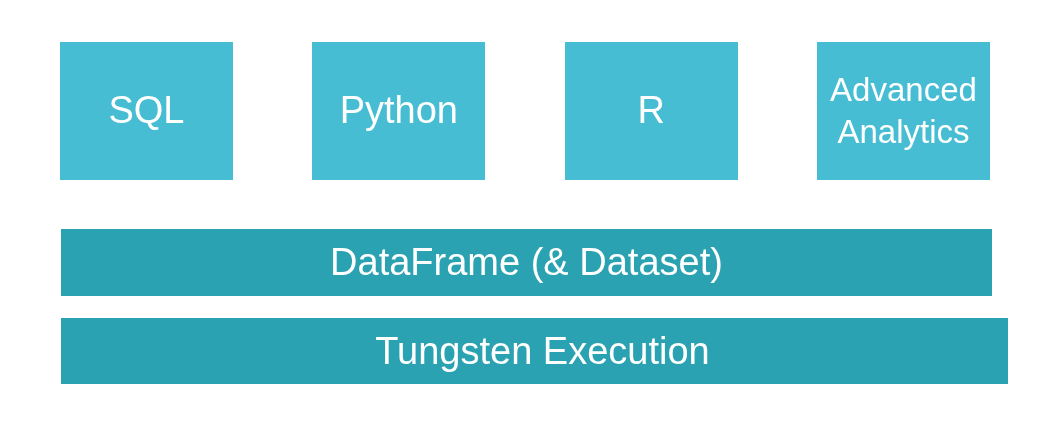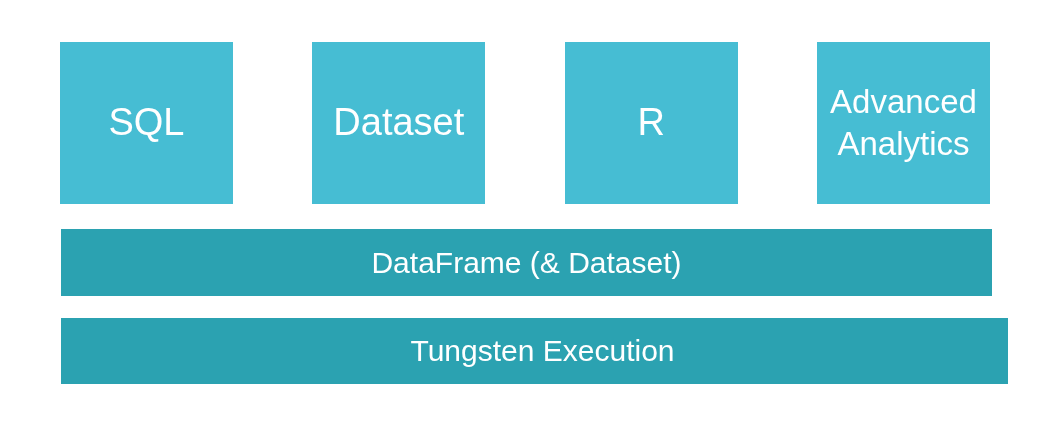--- a/index.html
+++ b/index.html
@@ -19,21 +19,21 @@
     position: absolute;
     left: 60px;
     top: 42px;
     width: 930px;
     height: 162px;
     display: flex;
     justify-content: space-between;
   }
   .box {
     width: 173px;
-    height: 162px;
+    height: 138px;
     background: #46bdd3;
     color: #ffffff;
     display: flex;
     align-items: center;
     justify-content: center;
     text-align: center;
     font-size: 38px;
     font-weight: 300;
     line-height: 1.1;
   }
@@ -47,21 +47,21 @@
   .bar {
     position: absolute;
     left: 61px;
     width: 931px;
     background: #2ba2b1;
     color: #ffffff;
     display: flex;
     align-items: center;
     justify-content: center;
     text-align: center;
-    font-size: 30px;
+    font-size: 38px;
     font-weight: 300;
     white-space: nowrap;
   }
   .bar-dataframe {
     top: 229px;
     height: 67px;
   }
   .bar-tungsten {
     top: 318px;
     height: 66px;
@@ -71,21 +71,21 @@
 </head>
 <body>
 
 <div class="canvas">
 
   <div class="box-row">
     <div class="box">
       <span>SQL</span>
     </div>
     <div class="box">
-      <span>Dataset</span>
+      <span>Python</span>
     </div>
     <div class="box">
       <span>R</span>
     </div>
     <div class="box wrap">
       <span>Advanced Analytics</span>
     </div>
   </div>
 
   <div class="bar bar-dataframe">

